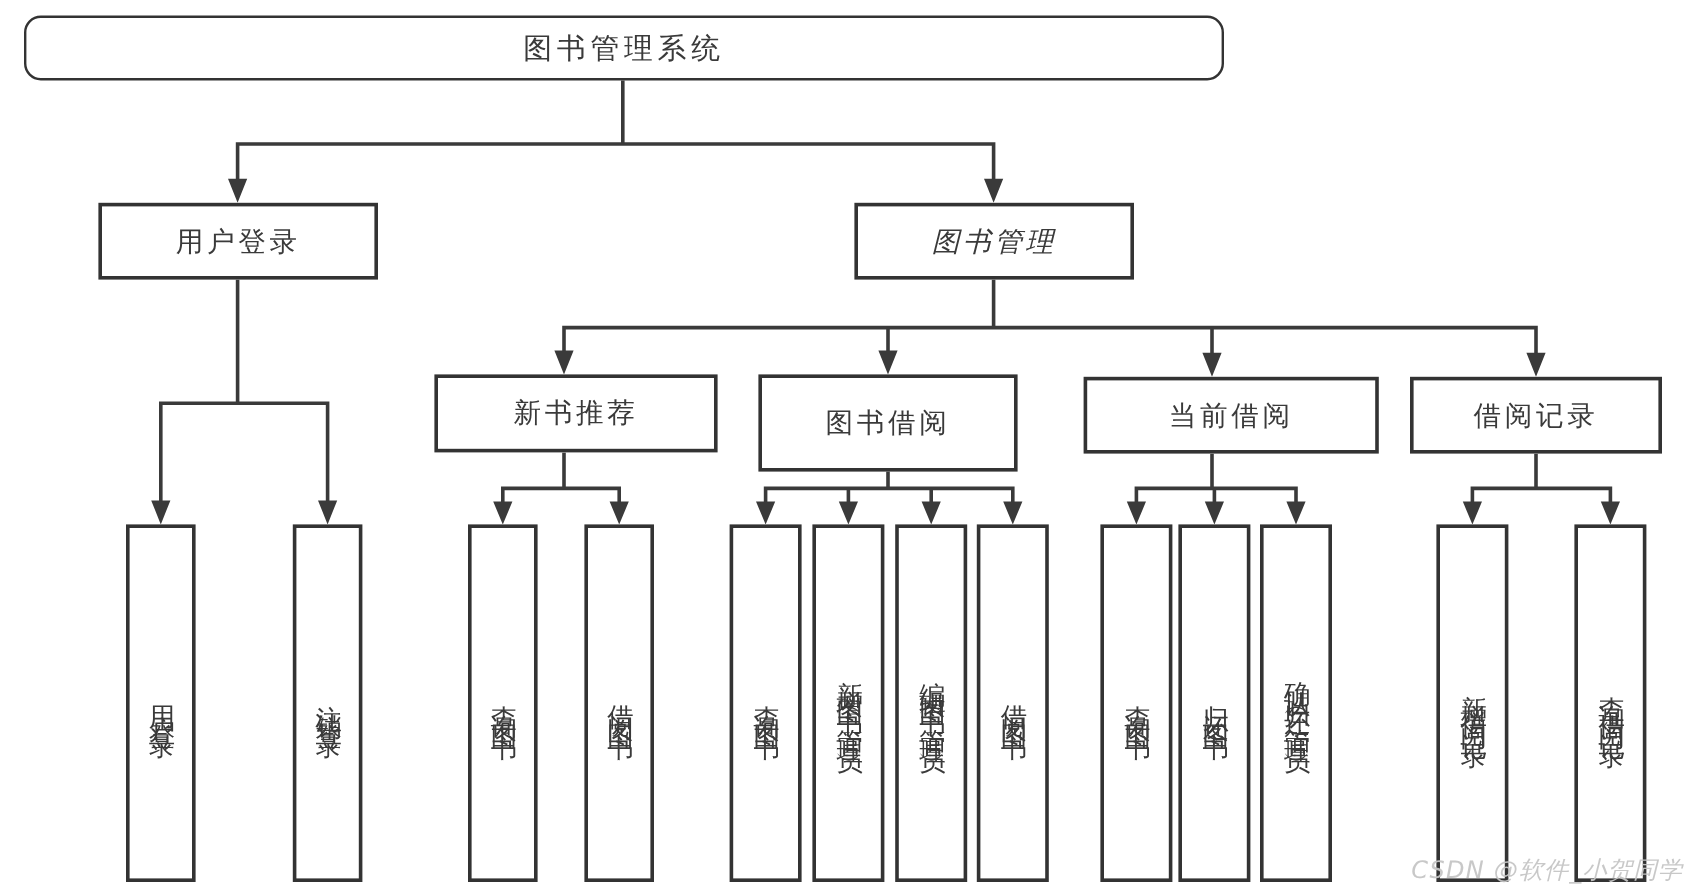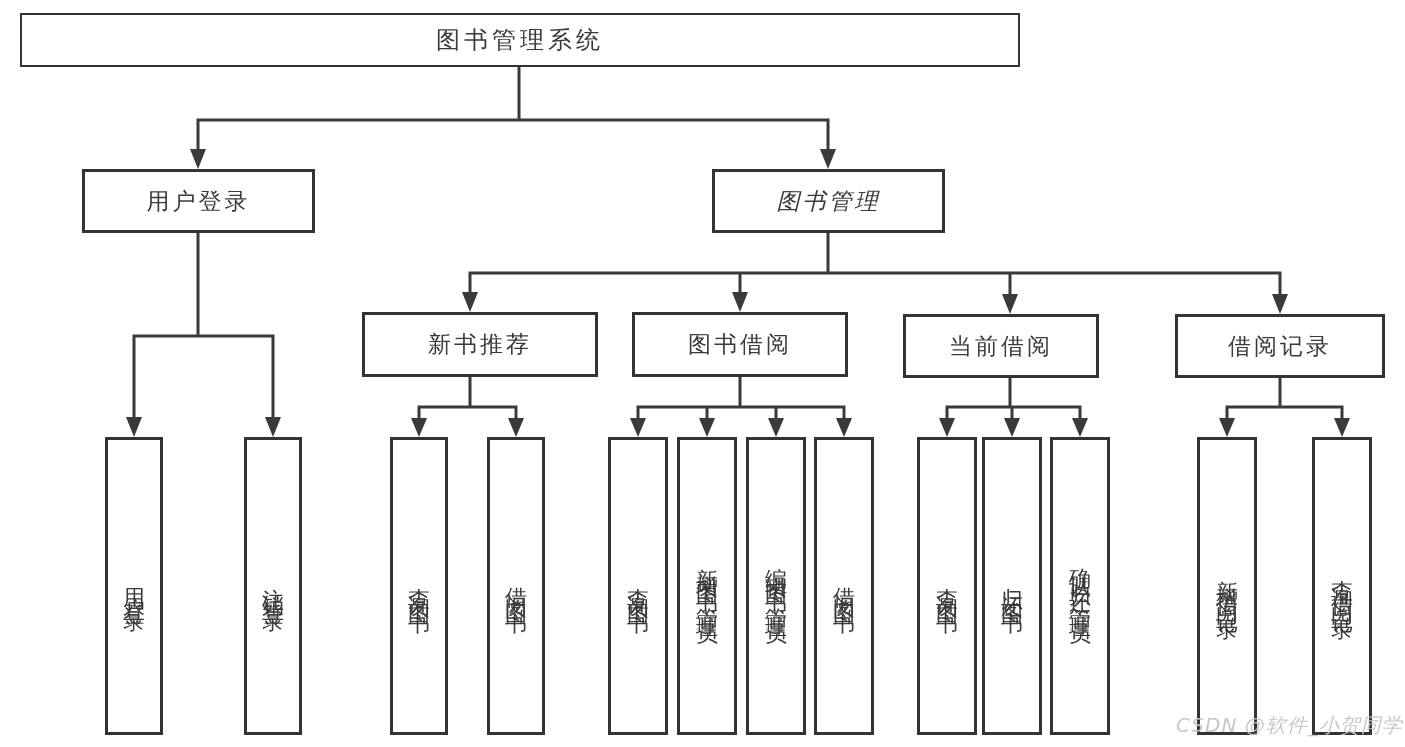--- a/index.html
+++ b/index.html
@@ -27,20 +27,21 @@
     font-size: 23px;
     letter-spacing: 3px;
     color: #3a3a3a;
     z-index: 1;
     white-space: nowrap;
   }
   .hbox.root {
     border-width: 2px;
     font-size: 24px;
     letter-spacing: 4px;
+    border-radius: 14px;
   }
   .vbox {
     position: absolute;
     box-sizing: border-box;
     border: 3px solid #333333;
     background: #ffffff;
     display: flex;
     align-items: center;
     justify-content: center;
     z-index: 1;
@@ -129,22 +130,22 @@
                M1334 418 L1350 418 L1342 437 Z"></path>
     </g>
   </svg>
 
   <div class="hbox root" style="left:20px; top:13px; width:1000px; height:54px;">图书管理系统</div>
 
   <div class="hbox" style="left:82px; top:169px; width:233px; height:64px;">用户登录</div>
   <div class="hbox" style="left:712px; top:169px; width:233px; height:64px;font-style:italic;">图书管理</div>
 
   <div class="hbox" style="left:362px; top:312px; width:236px; height:65px;">新书推荐</div>
-  <div class="hbox" style="left:632px; top:312px; width:216px; height:65px;">图书借阅</div>
-  <div class="hbox" style="left:903px; top:314px; width:196px; height:64px;">当前借阅</div>
+  <div class="hbox" style="left:632px; top:312px; width:216px; height:81px;">图书借阅</div>
+  <div class="hbox" style="left:903px; top:314px; width:246px; height:64px;">当前借阅</div>
   <div class="hbox" style="left:1175px; top:314px; width:210px; height:64px;">借阅记录</div>
 
   <div class="vbox" style="left:105px; top:437px; width:58px; height:298px;">
     <span class="vtext">用户登录</span>
   </div>
   <div class="vbox" style="left:244px; top:437px; width:58px; height:298px;">
     <span class="vtext">注销登录</span>
   </div>
 
   <div class="vbox" style="left:390px; top:437px; width:58px; height:298px;">

